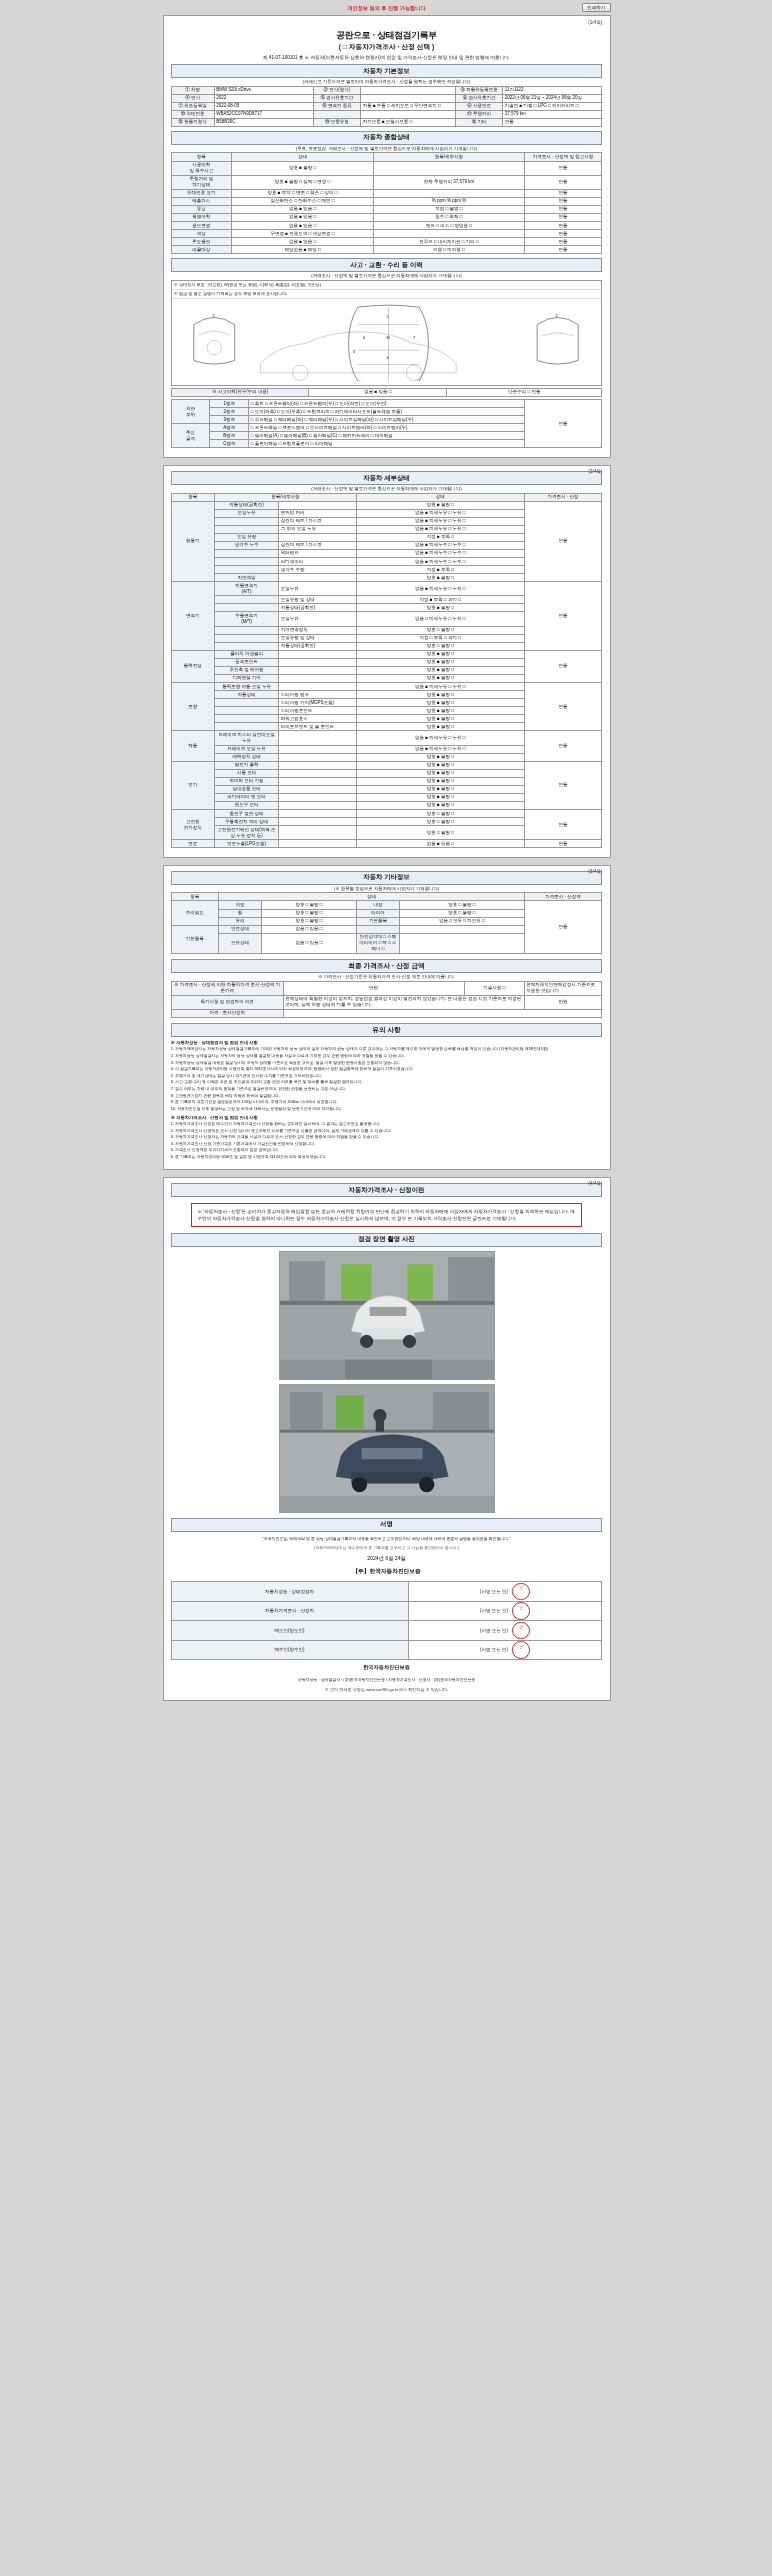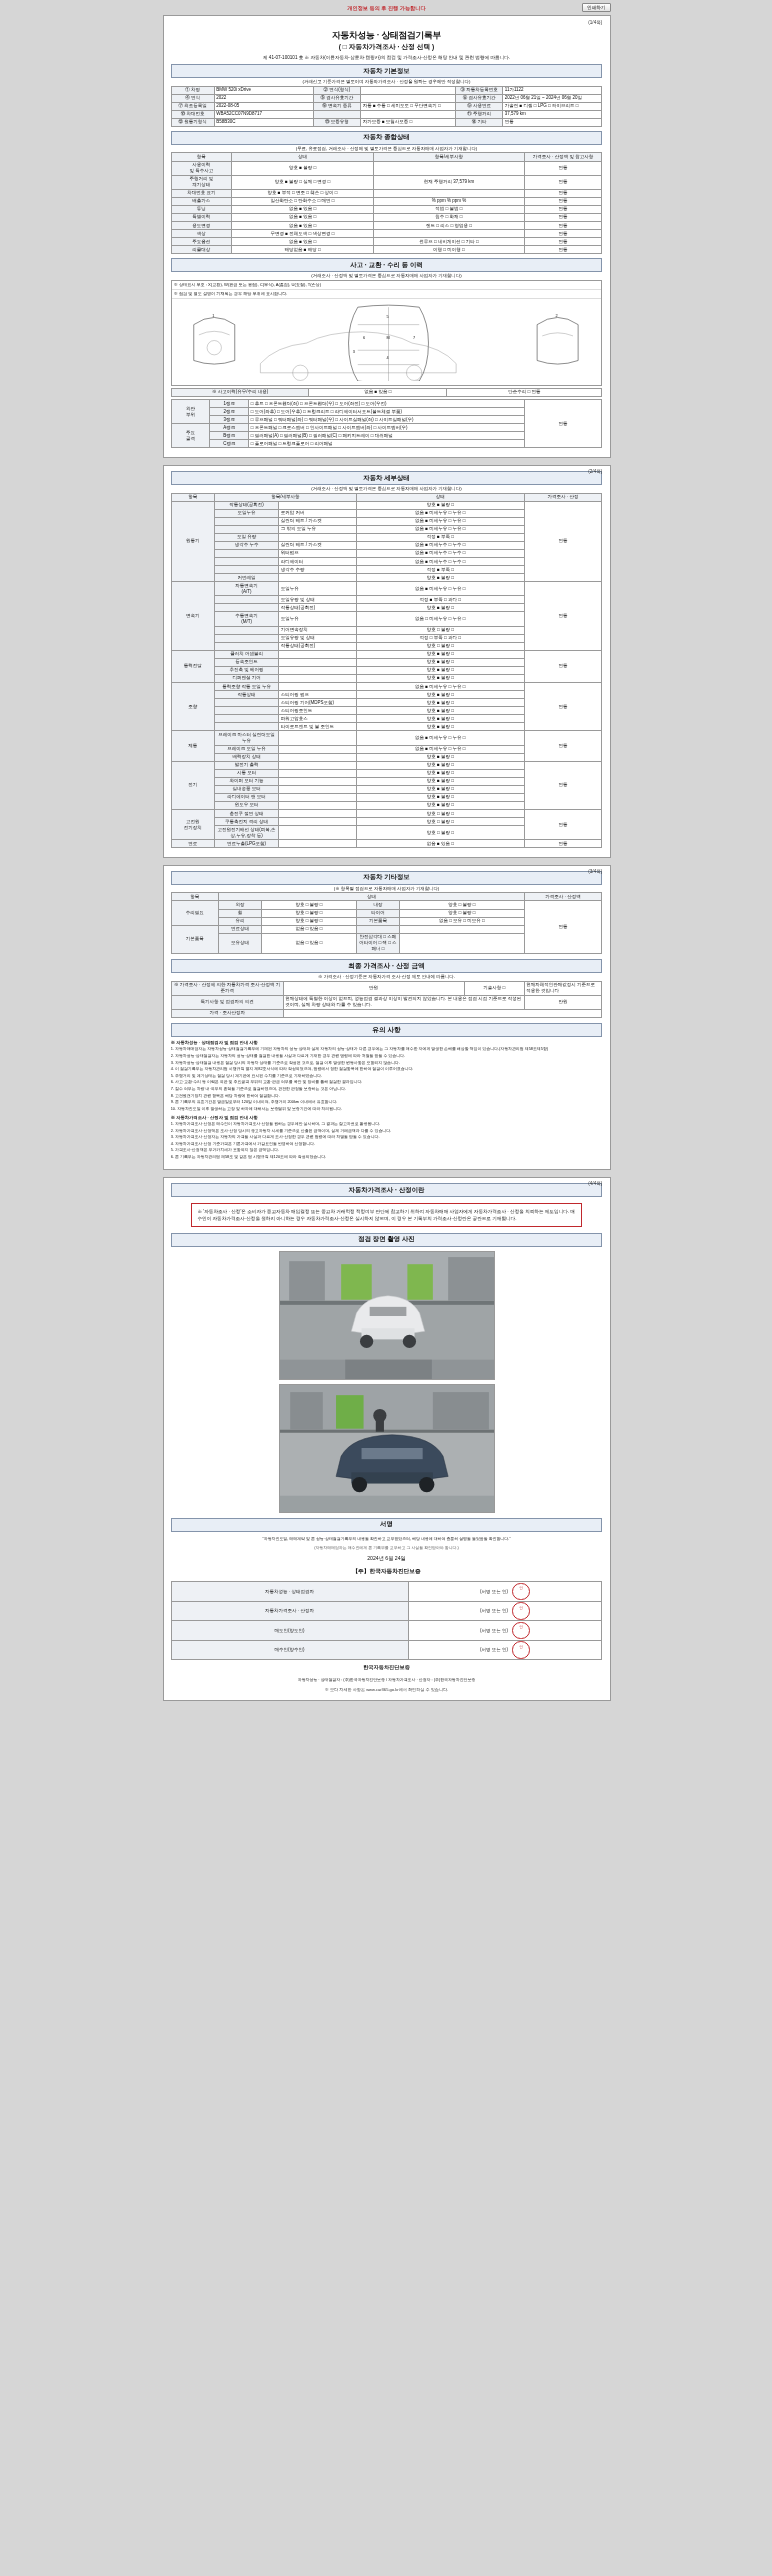--- a/index.html
+++ b/index.html
@@ -81,21 +81,21 @@
 <body>
 
 <div class="topbar">
   <span class="redtxt">개인정보 동의 후 진행 가능합니다</span>
   <button class="printbtn">인쇄하기</button>
 </div>
 
 <div class="page">
   <div class="pgno">(1/4쪽)</div>
 
-  <h1 class="doc-title">자동차성능 · 상태점검기록부</h1>
+  <h1 class="doc-title">공란으로 · 상태점검기록부</h1>
   <div class="doc-sub">( □ 자동차가격조사 · 산정 선택 )</div>
   <div class="doc-note">제  41-07-100101  호   ※ 자동차(이륜자동차·삼륜차·캠핑카)의 점검 및 가격조사·산정은 해당 안내 및 관련 법령에 따릅니다.</div>
 
   <div class="sec-title">자동차 기본정보</div>
   <div class="sec-sub">(거래신고 기준가격은 별도이며 자동차가격조사 · 산정을 원하는 경우에만 작성합니다)</div>
   <table class="grid">
     <colgroup>
         <col style="width:10%">
         <col style="width:23%">
         <col style="width:11%">

